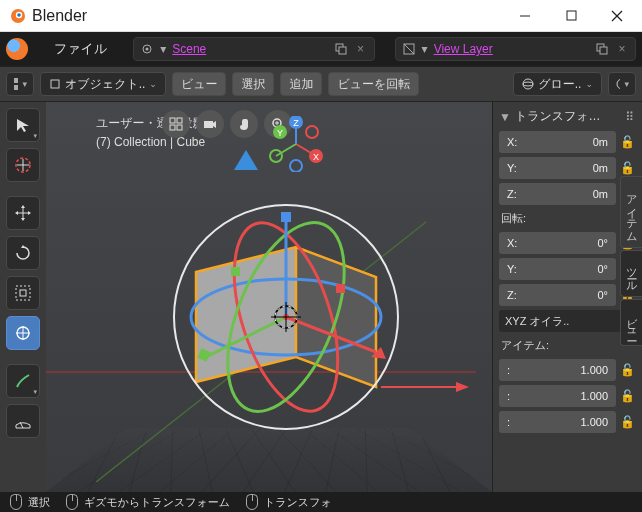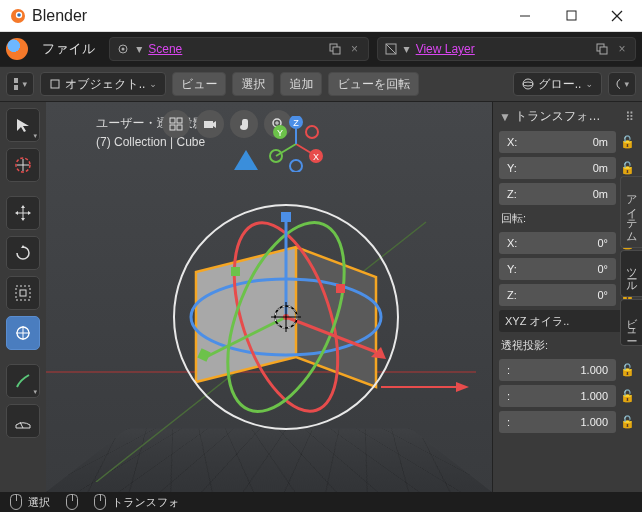--- a/index.html
+++ b/index.html
@@ -1,21 +1,21 @@
 <!DOCTYPE html>
 <html><head>
 <meta charset="utf-8">
 <style>
   * { box-sizing: border-box; margin: 0; padding: 0; font-family: "Meiryo", "Yu Gothic", sans-serif; }
   body { width: 642px; height: 512px; background: #fff; overflow: hidden; font-size: 12px; color: #e6e6e6; }
   .titlebar { height: 32px; display: flex; align-items: center; padding: 0 2px 0 10px; background: #fff; color: #000; border-bottom: 1px solid #ddd; }
   .titlebar .title { font-size: 16px; color: #222; }
   .winbtns { margin-left: auto; display: flex; }
   .winbtn { width: 46px; height: 30px; display: flex; align-items: center; justify-content: center; color: #222; }
-  .topbar { height: 34px; background: #1d1d1d; display: flex; align-items: center; padding: 0 6px; gap: 8px; }
+  .topbar { height: 34px; background: #1d1d1d; display: flex; align-items: center; padding: 0 6px; gap: 20px; }
   .blender-logo { width: 22px; height: 22px; border-radius: 50%; background: radial-gradient(circle at 35% 35%, #6db7ff 0 30%, #f5792a 32% 100%); }
   .menu-file { color: #ddd; font-size: 13px; padding: 4px 6px; }
   .field-group { height: 24px; background: #2b2b2b; border-radius: 4px; display: flex; align-items: center; gap: 6px; padding: 0 6px; border: 1px solid #3a3a3a; }
   .field-group.grow { flex: 1; }
   .field-text { color: #d946ef; font-size: 12px; text-decoration: underline; }
   .sq-icon { width: 14px; height: 14px; display: flex; align-items: center; justify-content: center; color: #aaa; }
   .toolbar2 { height: 36px; background: #3c3c3c; display: flex; align-items: center; padding: 0 6px; gap: 6px; border-top: 1px solid #222; border-bottom: 1px solid #222; }
   .pill { height: 24px; background: #2b2b2b; border: 1px solid #4a4a4a; border-radius: 4px; display: flex; align-items: center; padding: 0 8px; gap: 4px; color: #ddd; font-size: 12px; }
   .pill.light { background: #555; }
   .pill.icon { padding: 0 6px; width: 28px; justify-content: center; }
@@ -355,21 +355,21 @@
           <span>Z:</span>
           <span>0°</span>
         </div>
         <div class="lockicon">🔓</div>
       </div>
     <div class="dropfield">
         <span>XYZ オイラ..</span>
         <span style="margin-left:auto;font-size:9px">⌄</span>
       </div>
 
-    <div class="panel-sub">透視投影:</div>
+    <div class="panel-sub">アイテム:</div>
     <div class="numrow">
         <div class="numfield" style="flex:1">
           <span>:</span>
           <span>1.000</span>
         </div>
         <div class="lockicon">🔓</div>
       </div>
     <div class="numrow">
         <div class="numfield" style="flex:1">
           <span>:</span>
@@ -393,18 +393,19 @@
   </div>
 </div>
 
 <div class="statusbar">
   <div class="status-item">
     <div class="mouse-icon"></div>
     <span>選択</span>
   </div>
   <div class="status-item">
     <div class="mouse-icon"></div>
+    <span>ギズモからトランスフォーム</span>
   </div>
   <div class="status-item">
     <div class="mouse-icon"></div>
     <span>トランスフォ</span>
   </div>
 </div>
 
 </body></html>

